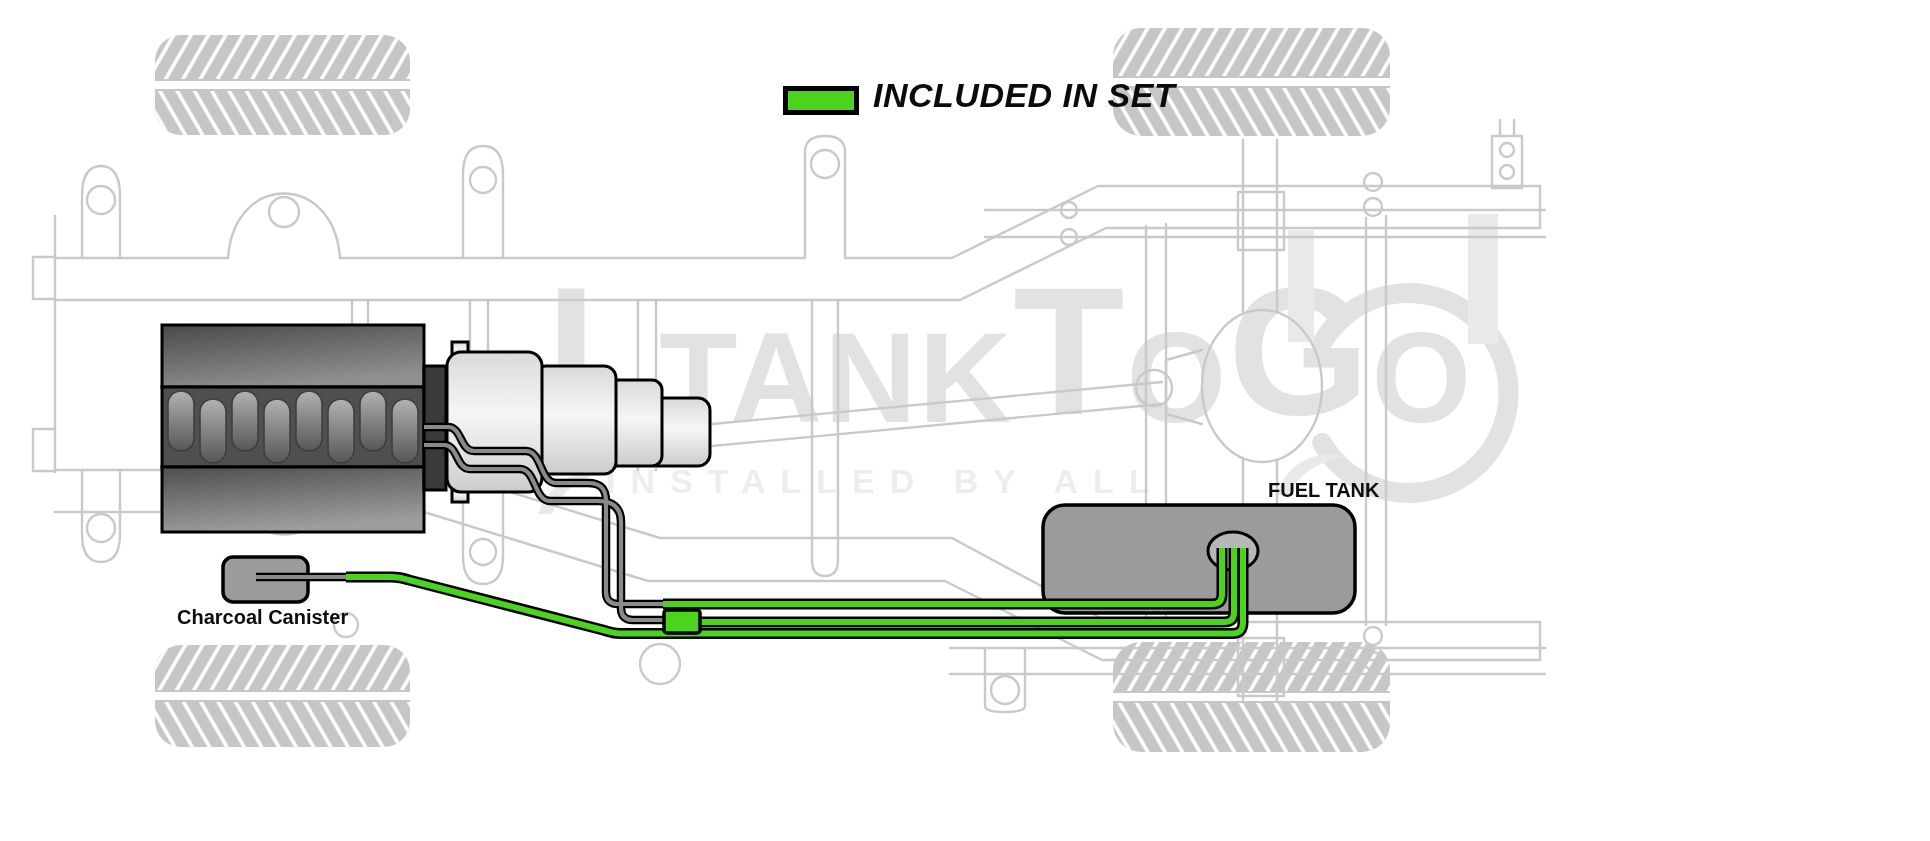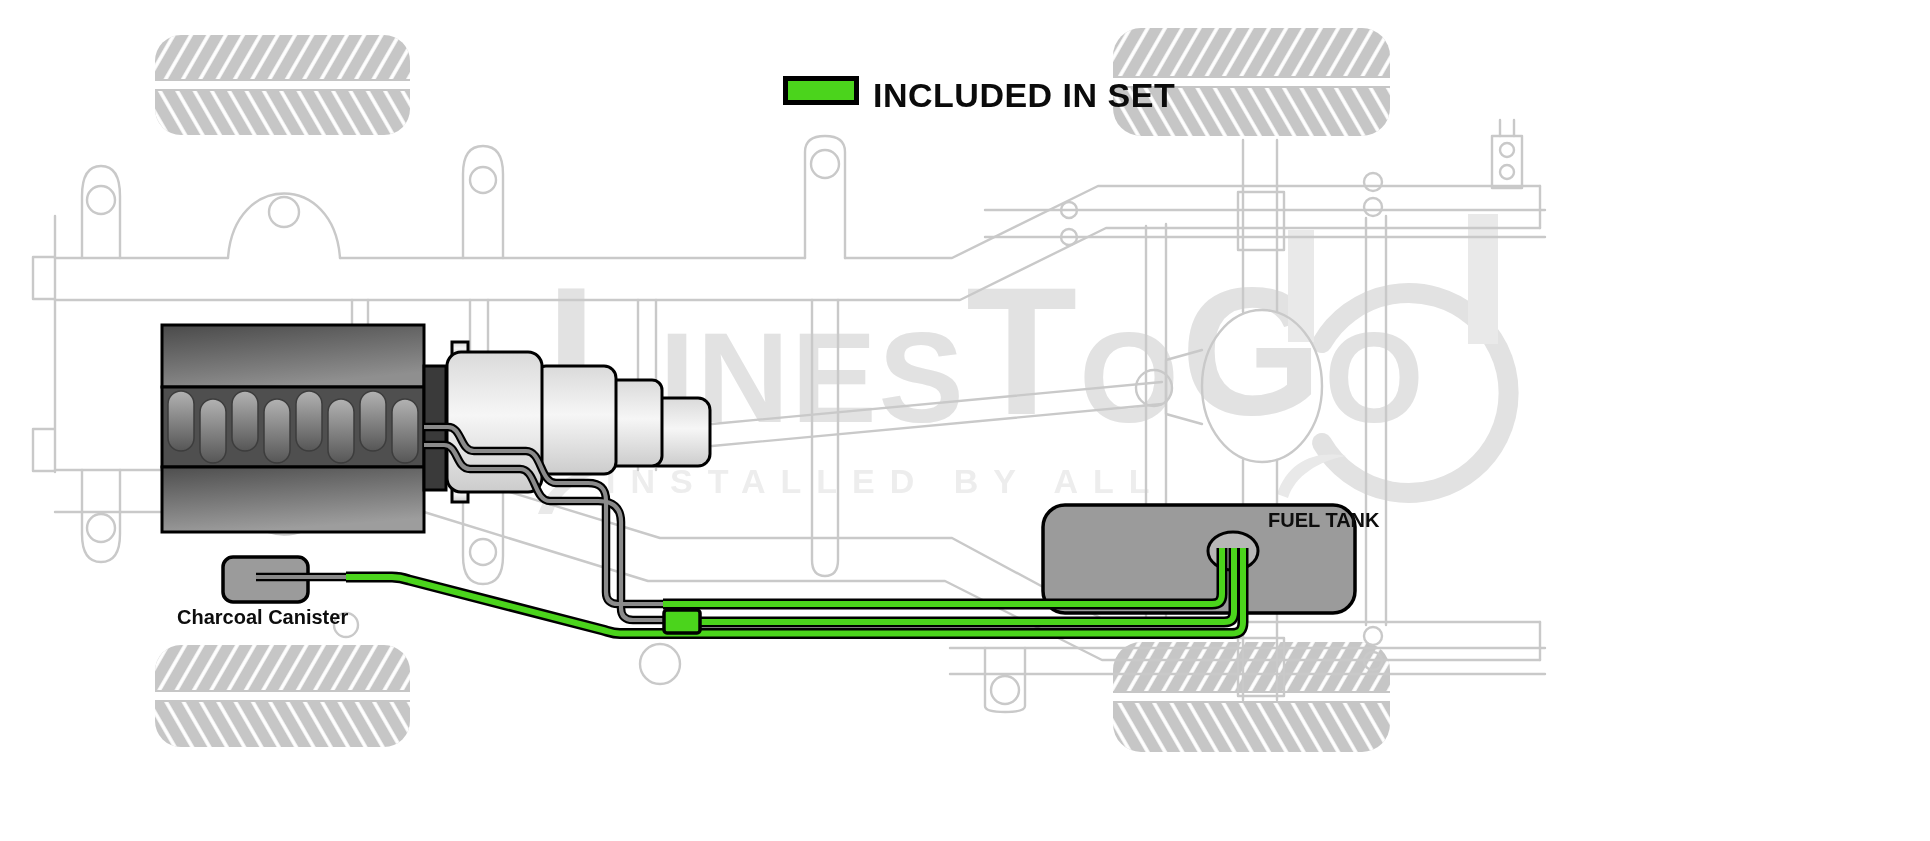--- a/index.html
+++ b/index.html
@@ -8,45 +8,45 @@
   
   .wm-brand{position:absolute;left:546px;top:258px;height:184px;display:flex;align-items:flex-end;
             z-index:0;color:var(--watermark-gray);font-weight:bold;letter-spacing:2px;line-height:1;
             user-select:none;white-space:nowrap;}
   .wm-brand .big{font-size:182px;}
   .wm-brand .small{font-size:128px;}
   .wm-tagline{position:absolute;left:606px;top:462px;z-index:0;color:var(--watermark-gray2);
               font-weight:bold;font-size:34px;letter-spacing:15px;white-space:nowrap;user-select:none;}
   svg#art{position:absolute;left:0;top:0;z-index:1;}
   
-  .legend{position:absolute;left:783px;top:76px;z-index:2;display:flex;align-items:flex-start;}
+  .legend{position:absolute;left:783px;top:76px;z-index:2;display:flex;align-items:flex-end;font-style:italic;}
   .legend .swatch{width:66px;height:19px;background:var(--set-green);border:5px solid #000;margin-right:14px;}
   .legend .caption{font-size:34px;font-weight:800;color:#0b0b0b;letter-spacing:0.5px;white-space:nowrap;}
   .part-label{position:absolute;z-index:2;color:#0d0d0d;font-weight:800;white-space:nowrap;}
-  #fuel-tank-label{left:1268px;top:479px;font-size:20px;margin-top:30px;}
+  #fuel-tank-label{left:1268px;top:479px;font-size:20px;}
   #canister-label{left:177px;top:606px;font-size:20px;}
   
   .fr{fill:none;stroke:var(--frame-gray);stroke-width:2.4;stroke-linejoin:round;stroke-linecap:round;}
   .frf{fill:#e9e9e9;stroke:none;}
   .wmshape{fill:none;stroke:var(--watermark-gray);stroke-width:20;stroke-linecap:round;}
   .wmfill{fill:#e9e9e9;stroke:none;}
   .blk{stroke:#000;stroke-width:3;}
   .tube-o{fill:none;stroke:#000;stroke-width:8.5;stroke-linejoin:round;}
   .tube-i{fill:none;stroke:var(--line-gray);stroke-width:4.2;stroke-linejoin:round;}
   .gtube-o{fill:none;stroke:#000;stroke-width:11;stroke-linejoin:round;}
   .gtube-i{fill:none;stroke:var(--set-green);stroke-width:6;stroke-linejoin:round;}
 </style>
 </head>
 <body>
 
 <div id="stage">
 
   <div class="wm-brand">
     <span class="big">L</span>
-    <span class="small">INES</span>
+    <span class="small">TANK</span>
     <span class="big">T</span>
     <span class="small">O</span>
     <span class="big">G</span>
     <span class="small">O</span>
   </div>
   <div class="wm-tagline">INSTALLED BY ALL</div>
 
   <svg id="art" width="1930" height="841" viewBox="0 0 1930 841">
     <defs>
       <linearGradient id="gradTop" x1="0" y1="0" x2="0.4" y2="1">

